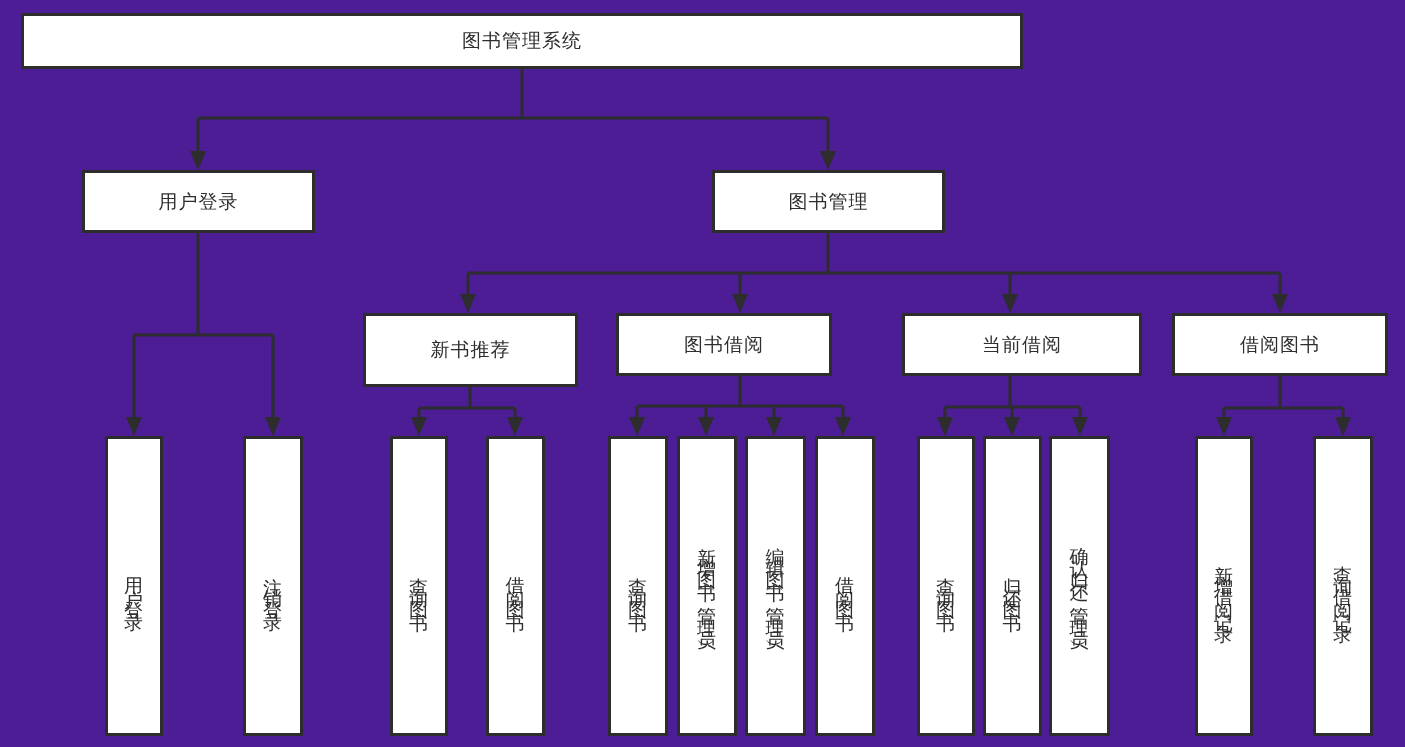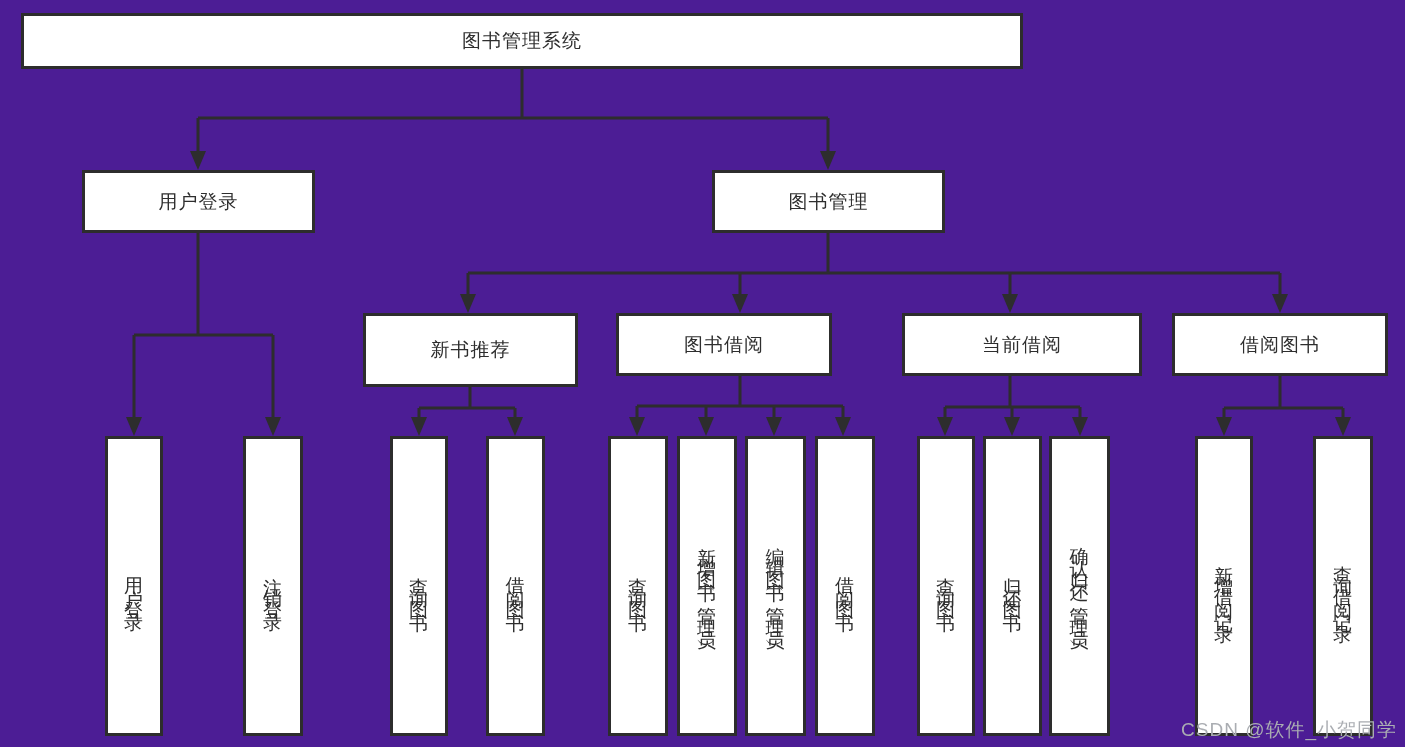--- a/index.html
+++ b/index.html
@@ -150,14 +150,13 @@
     <span>确认归还（管理员）</span>
   </div>
 
   <div class="node vnode" style="left:1195px;top:436px;width:58px;height:300px;">
     <span>新增借阅记录</span>
   </div>
   <div class="node vnode" style="left:1313px;top:436px;width:60px;height:300px;">
     <span>查询借阅记录</span>
   </div>
 
-  <div class="watermark">CSDN @软件_小贺同学</div>
 </div>
 
 </body></html>

